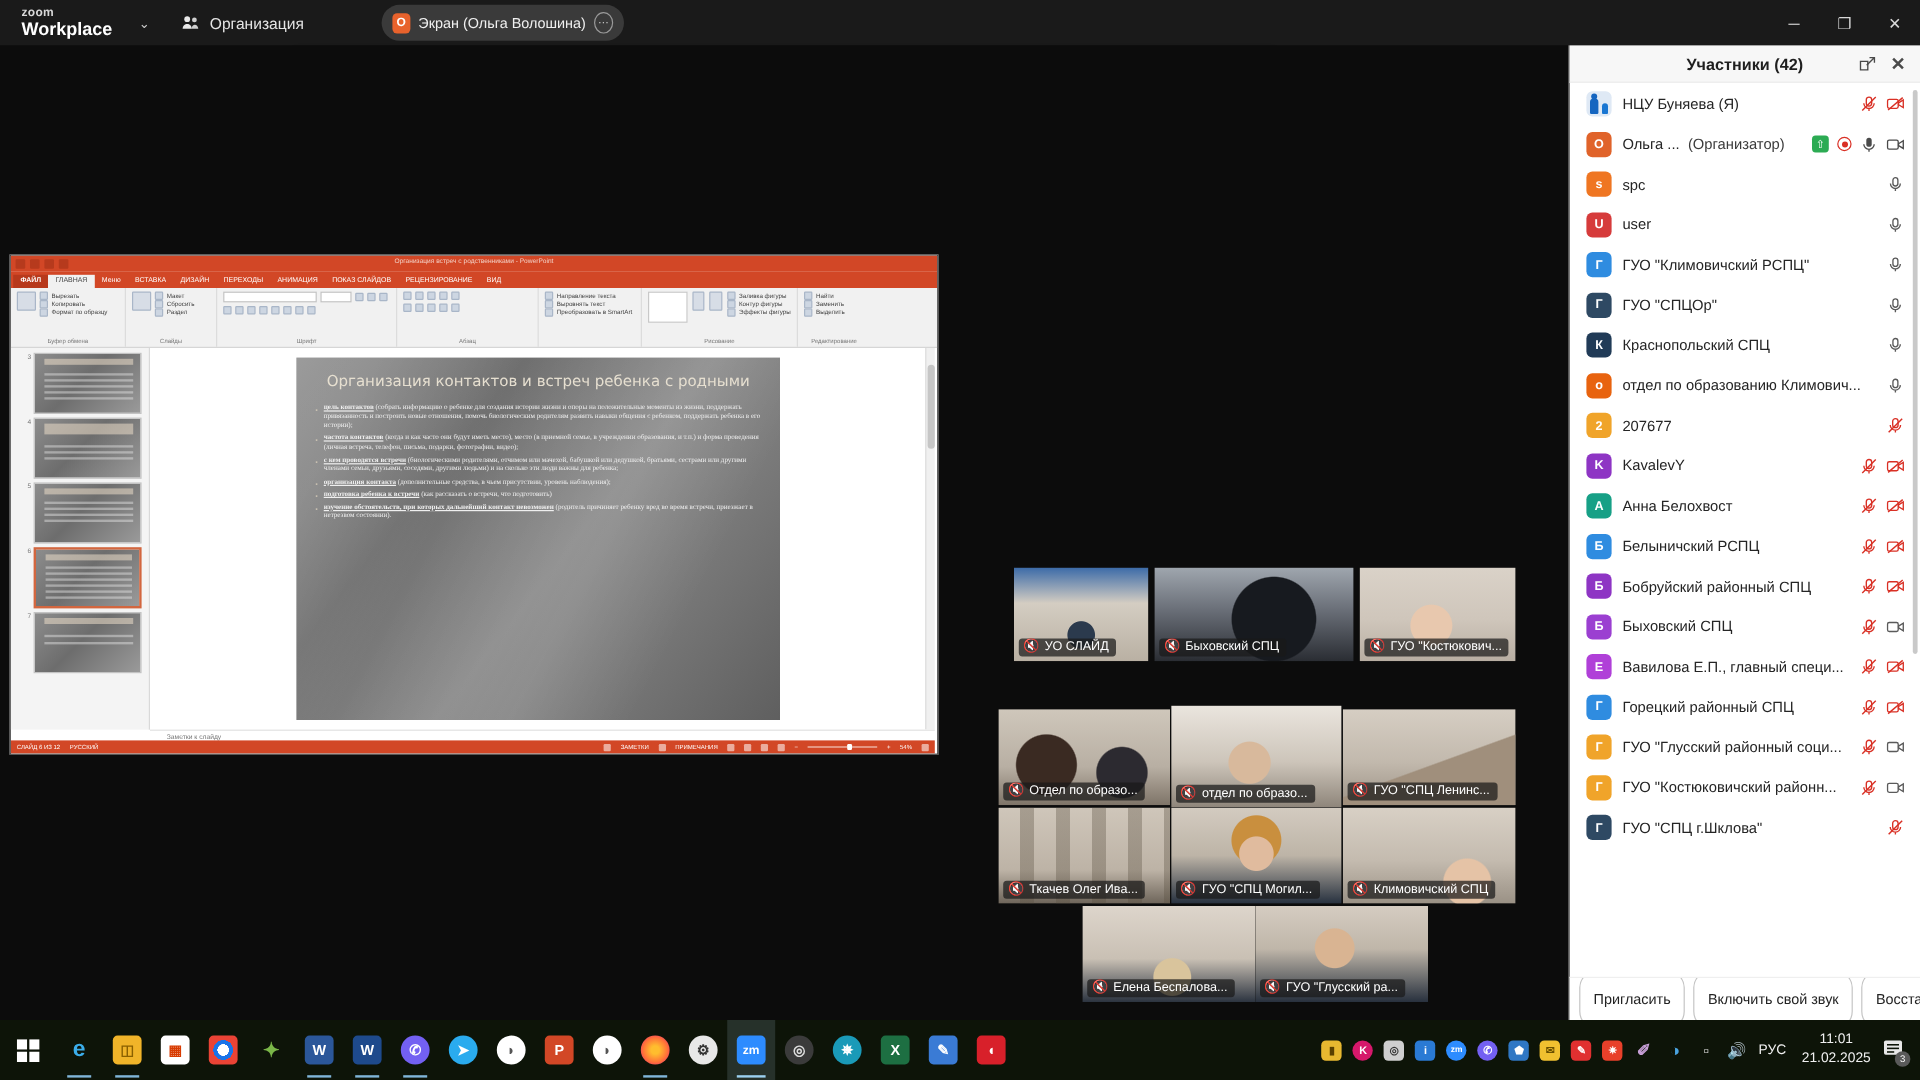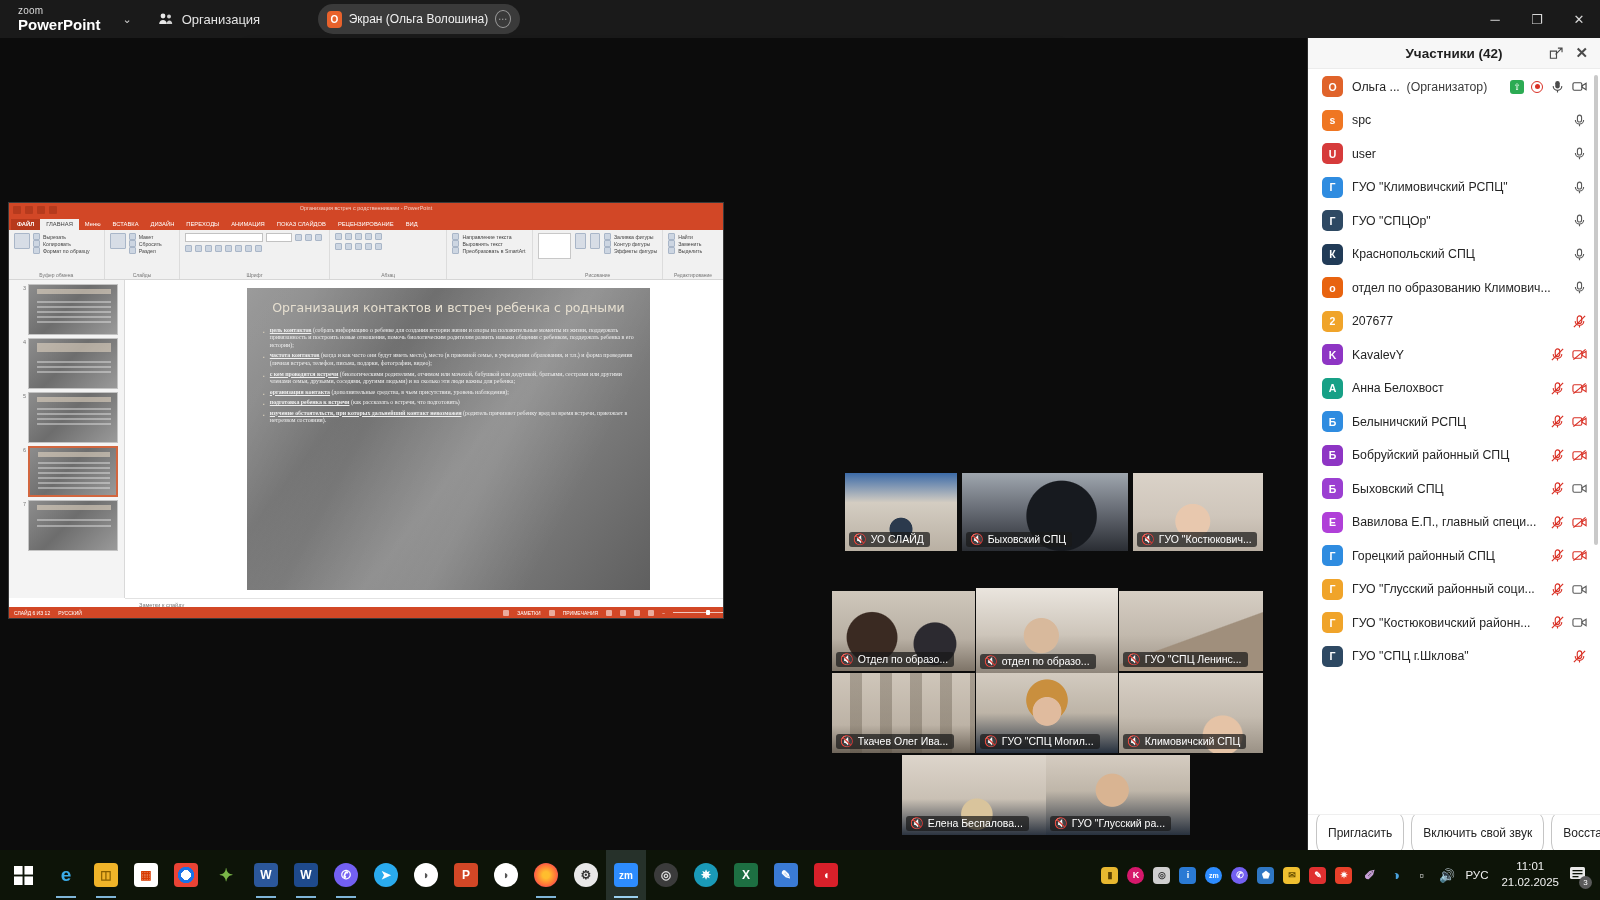--- a/index.html
+++ b/index.html
@@ -11,21 +11,21 @@
     -webkit-font-smoothing: antialiased;
   }
   .app { position: relative; width: 1600px; height: 900px; background: #0c0c0c; }
 
   
   .topbar {
     position: absolute; left: 0; top: 0; width: 1600px; height: 38px;
     background: #1a1a1a; display: flex; align-items: center;
   }
   .zoom-logo { margin-left: 18px; line-height: 1.0; }
-  .zoom-logo .z1 { font-size: 10px; color: #d8d8d8; letter-spacing: .2px; display:block; }
+  .zoom-logo .z1 { font-size: 10px; color: #d8d8d8; letter-spacing: .2px; display:block;font-weight:bold; }
   .zoom-logo .z2 { font-size: 15px; color: #fff; font-weight: 600; display:block; margin-top:1px;}
   .chev { margin-left: 22px; color: #cfcfcf; font-size: 11px; }
   .tb-item {
     display: flex; align-items: center; gap: 7px; margin-left: 26px;
     color: #e4e4e4; font-size: 13px;
   }
   .tb-item .ic { width: 17px; height: 17px; display:inline-flex; align-items:center; justify-content:center; }
   .screen-tab {
     position: absolute; left: 318px; top: 4px; width: 202px; height: 30px;
     background: #3a3a3a; border-radius: 15px; display: flex; align-items: center;
@@ -66,21 +66,21 @@
   .ok-btn {
     background: #0e72ed; color: #fff; font-size: 13px; font-weight: 600;
     border-radius: 4px; padding: 5px 13px; border: none; cursor: pointer;
   }
 
   
   .stage { position: absolute; left: 0; top: 38px; width: 1307px; height: 812px; background: #0c0c0c; }
 
   
   .ppt {
-    position: absolute; left: 8px; top: 164px; width: 716px; height: 417px;
+    position: absolute; left: 8px; top: 174px; width: 774px; height: 417px;
     background: #fff; border: 1px solid #3a3a3a; overflow: hidden;
     font-family: "Liberation Sans", sans-serif;
   }
   .ppt-qat { height: 13px; background: #d24726; display: flex; align-items: center; gap: 4px; padding: 0 4px; }
   .ppt-qat .qi { width: 8px; height: 8px; border-radius: 1px; background: #b63a1d; }
   .ppt-title-txt {
     position:absolute; left: 50%; transform: translateX(-50%); top: 2px;
     font-size: 5.5px; color: #f3cfc4; white-space: nowrap;
   }
   .ppt-tabs { height: 14px; background: #d24726; display: flex; align-items: flex-end; padding-left: 2px; }
@@ -292,21 +292,21 @@
   }
 </style>
 </head>
 <body>
 
 <div class="app">
 
   <div class="topbar">
     <div class="zoom-logo">
       <span class="z1">zoom</span>
-      <span class="z2">PowerPoint</span>
+      <span class="z2">Workplace</span>
     </div>
     <div class="chev">⌄</div>
     <div class="tb-item">
       <span class="ic">
         <svg viewBox="0 0 16 16" width="16" height="16">
             <circle cx="5" cy="5" r="2.4" fill="#e9e9e9"></circle>
             <circle cx="11" cy="5.6" r="2" fill="#cfcfcf"></circle>
             <path d="M1.2 13c0-2.4 1.8-4 3.8-4s3.8 1.6 3.8 4z" fill="#e9e9e9"></path>
             <path d="M8.6 13c0-2 1.3-3.4 2.8-3.4S14.2 11 14.2 13z" fill="#cfcfcf"></path>
           </svg>
@@ -722,20 +722,44 @@
             <path d="M3 5.5h5v7.5H1.5V5.5H3z" fill="none" stroke="#4a4a4a" stroke-width="1.2"></path>
             <path d="M7 9l6.5-6.5M9.5 2.2h4.4v4.4" fill="none" stroke="#4a4a4a" stroke-width="1.2"></path>
           </svg>
       </span>
       <span class="cls">✕</span>
     </div>
 
 
     <div class="plist">
 
+      <div class="prow">
+        <span class="avatar img">
+            <i class="hd"></i>
+            <i class="fg1"></i>
+            <i class="fg2"></i>
+          </span>
+        <span class="pname">НЦУ Буняева (Я)</span>
+        <span class="picons">
+          <span class="ic-mic off">
+              <svg class="i16" viewBox="0 0 16 16">
+                <rect x="5.6" y="2" width="4.8" height="8" rx="2.4" fill="none" stroke="#d93025" stroke-width="1.2"></rect>
+                <path d="M3.4 7.6a4.6 4.6 0 009.2 0M8 12.2v2.2" fill="none" stroke="#d93025" stroke-width="1.2"></path>
+                <path d="M2 14L14 2" stroke="#d93025" stroke-width="1.3"></path>
+              </svg>
+            </span>
+          <span class="ic-cam off">
+              <svg class="i16" viewBox="0 0 16 16">
+                <rect x="1" y="4" width="9.5" height="8" rx="1.5" fill="none" stroke="#d93025" stroke-width="1.2"></rect>
+                <path d="M10.8 7.2L15 4.6v6.8l-4.2-2.6z" fill="none" stroke="#d93025" stroke-width="1.2"></path>
+                <path d="M1.5 13.5L14.5 2.5" stroke="#d93025" stroke-width="1.3"></path>
+              </svg>
+            </span>
+        </span>
+      </div>
 
       <div class="prow">
         <span class="avatar" style="background:#e0632a">О</span>
         <span class="pname"><span>Ольга ...</span>&nbsp; <span class="role">(Организатор)</span></span>
         <span class="picons">
           <span class="chip-up">⇧</span>
           <span class="rec-dot">
               <i></i>
             </span>
           <span class="ic-mic">

